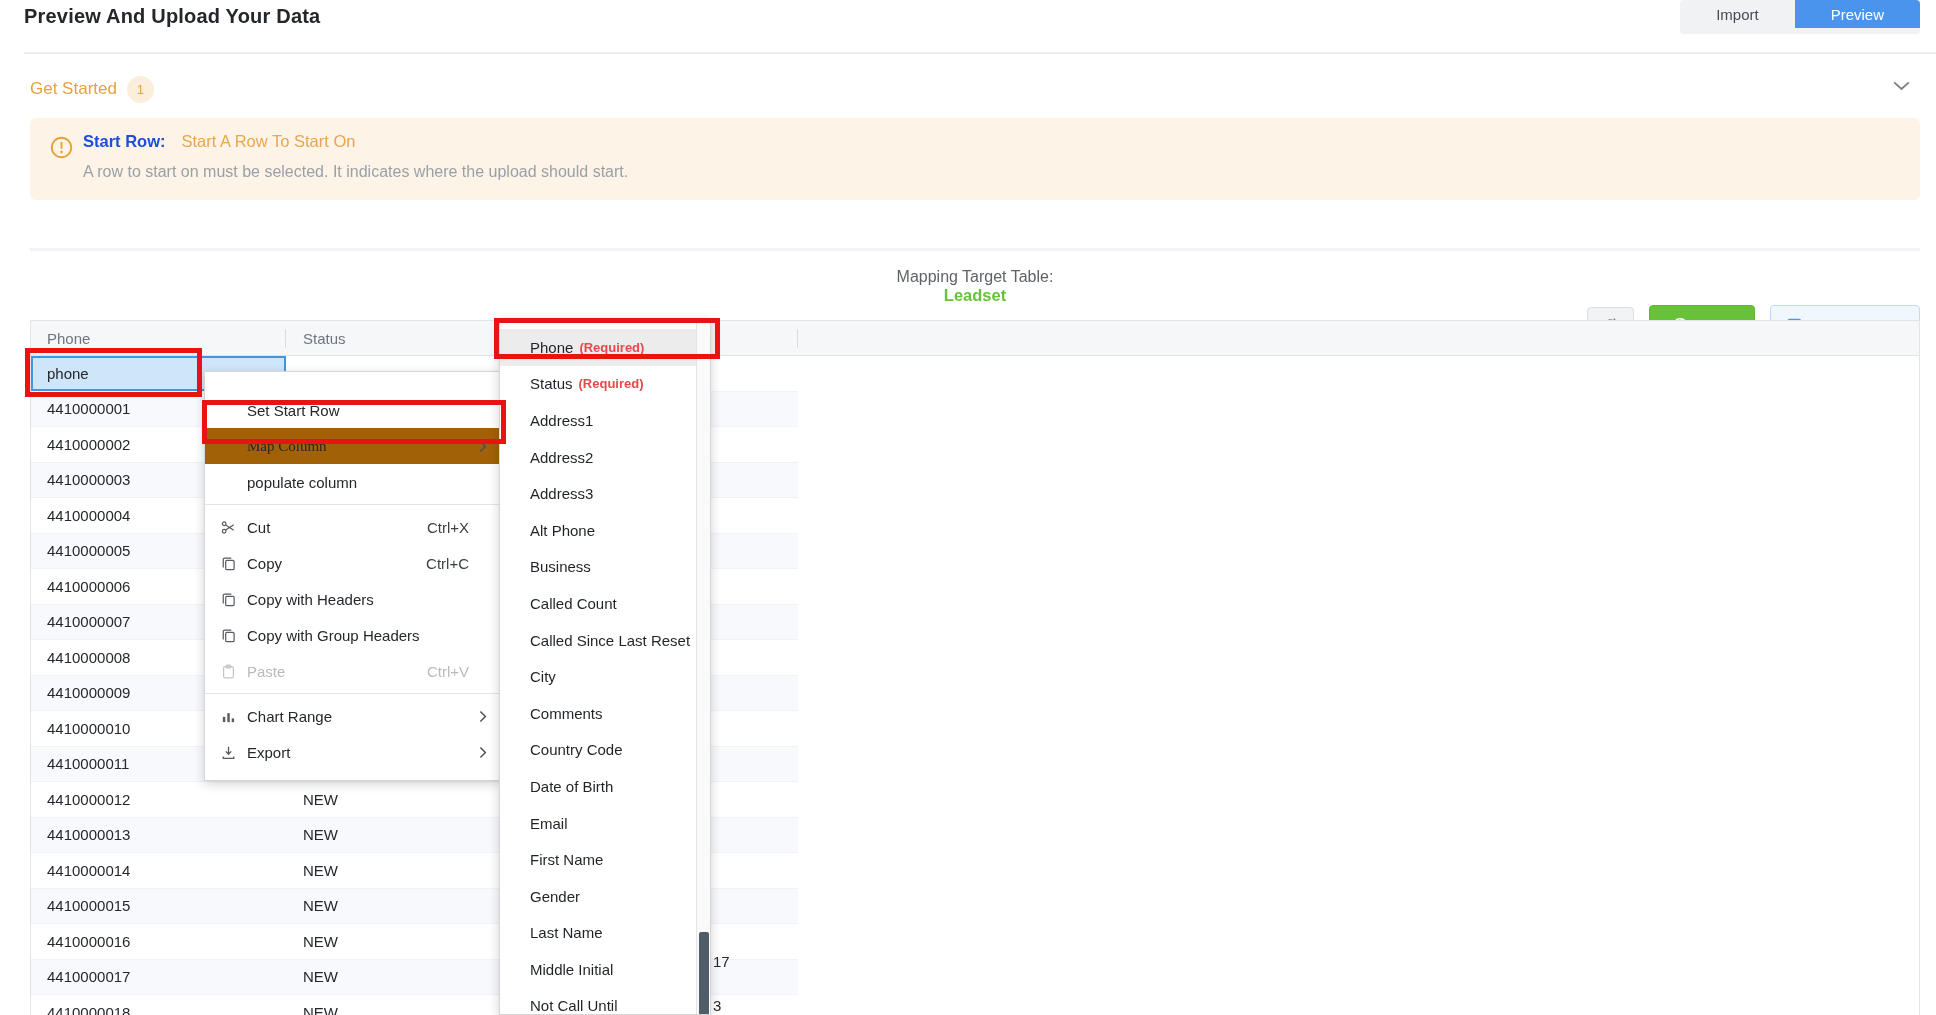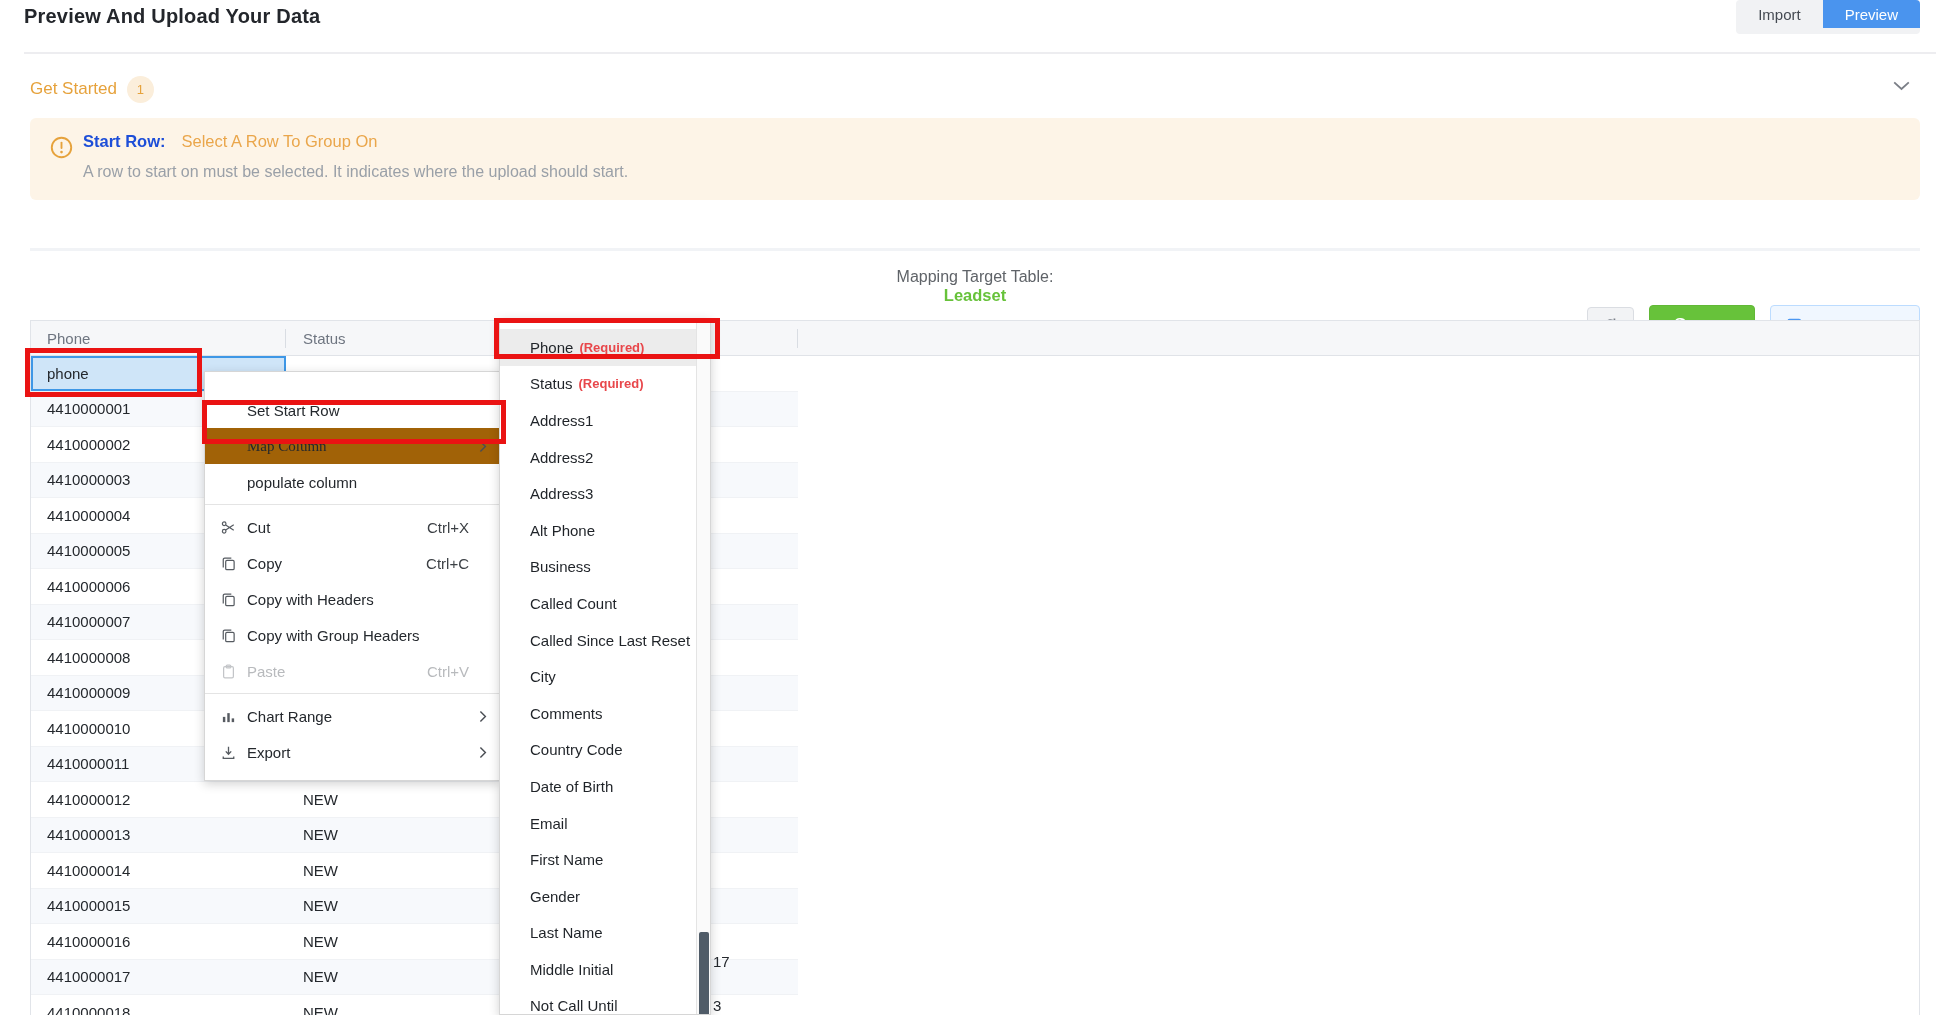--- a/index.html
+++ b/index.html
@@ -3,21 +3,21 @@
 <meta charset="utf-8">
 <style>
   * { margin:0; padding:0; box-sizing:border-box; }
   html,body { width:1936px; height:1015px; overflow:hidden; background:#fff;
     font-family:"Liberation Sans","DejaVu Sans",sans-serif; }
   .page { position:relative; width:1936px; height:1015px; background:#fff; }
 
   
   .page-title { position:absolute; left:24px; top:5px; font-size:20px; font-weight:bold; color:#23262b; letter-spacing:.2px; }
   .seg-group { position:absolute; right:16px; top:0; height:34px; display:flex; background:#f1f2f4; border-radius:4px; overflow:hidden; }
-  .seg-btn { border:none; cursor:pointer; height:28px; padding:0 22px; font-size:15px; background:transparent; color:#454a52; font-family:inherit; }
+  .seg-btn { border:none; cursor:pointer; height:28px; padding:0 36px; font-size:15px; background:transparent; color:#454a52; font-family:inherit; }
   .seg-btn.active { background:#4a94ee; color:#fff; }
   .divider-1 { position:absolute; left:24px; right:0; top:52px; height:2px; background:#ededf0; }
 
   
   .get-started { position:absolute; left:30px; top:74px; height:30px; display:flex; align-items:center; gap:10px; }
   .gs-label { color:#e6a23c; font-size:17px; }
   .gs-badge { width:27px; height:27px; border-radius:50%; background:#fbeedb; color:#e6a23c; font-size:13px; display:flex; align-items:center; justify-content:center; }
   .gs-chevron { position:absolute; right:26px; top:81px; color:#7b7f87; }
 
   
@@ -106,21 +106,21 @@
   <div class="alert">
     <span class="alert-icon">
       <svg width="23" height="23" viewBox="0 0 22 22">
           <circle cx="11" cy="11" r="9.3" fill="none" stroke="currentColor" stroke-width="1.8"></circle>
           <rect x="10.1" y="5.4" width="1.8" height="7" rx="0.9" fill="currentColor"></rect>
           <circle cx="11" cy="15.4" r="1.25" fill="currentColor"></circle>
         </svg>
     </span>
     <div>
       <div class="alert-line1">
-        <b>Start Row:</b><span>Select A Row To Group On</span>
+        <b>Start Row:</b><span>Start A Row To Start On</span>
       </div>
       <div class="alert-desc">A row to start on must be selected. It indicates where the upload should start.</div>
     </div>
   </div>
 
   <div class="divider-2"></div>
 
   <div class="mapping-row">
     <span class="mapping-label">Mapping Target Table:</span>
     <span class="mapping-name">Leadset</span>

